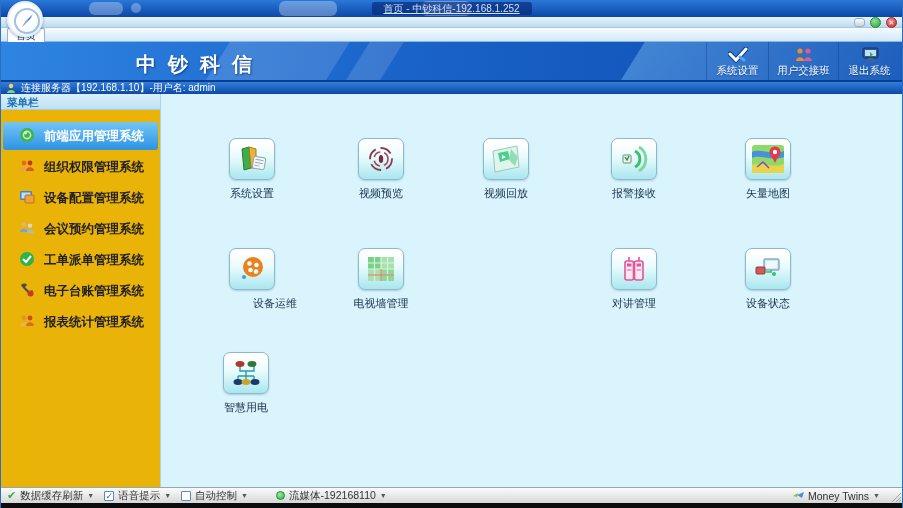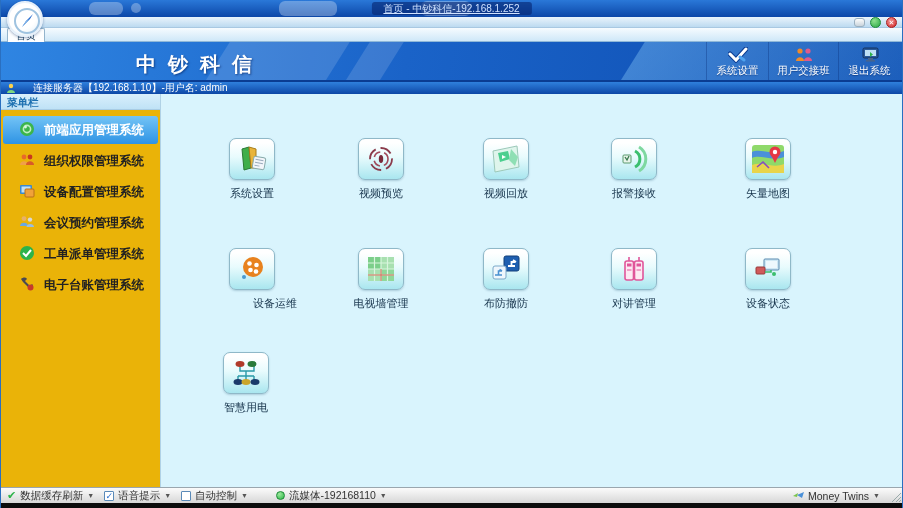--- a/index.html
+++ b/index.html
@@ -55,29 +55,29 @@
   .hbtns { position:absolute; right:2px; top:0; height:47px; display:flex; }
   .hbtn { width:62px; height:40px; display:flex; flex-direction:column; align-items:center;
     justify-content:center; gap:1px; cursor:pointer; border-left:1px solid rgba(8,45,120,.35); }
   .hbtn.wide { width:70px; }
   .hbtn .hlabel { color:#fff; font-size:10.5px; white-space:nowrap; text-shadow:0 1px 1px rgba(0,30,90,.5); }
   .hbtn svg { display:block; }
 
   
   .connbar { position:absolute; top:82px; left:0; width:100%; height:12px;
     background:linear-gradient(#2f80dd,#0d47a6); display:flex; align-items:center; gap:5px; padding-left:5px; }
-  .connbar .ctext { color:#fff; font-size:10px; line-height:12px; white-space:nowrap;margin-left:12px; }
+  .connbar .ctext { color:#fff; font-size:10px; line-height:12px; white-space:nowrap; }
 
   
   .bodywrap { position:absolute; top:94px; left:0; width:100%; height:393px; }
   .sidebar { position:absolute; left:0; top:0; width:160px; height:100%; background:#eab308;
     border-right:1px solid #b0d2e6; }
   .side-title { height:16px; background:linear-gradient(#d9effc,#bfe2f6); color:#1b6fb0;
     font-size:10.5px; font-weight:bold; line-height:16px; padding-left:6px; border-bottom:1px solid #a8cce4; }
-  .menu { padding-top:3px; }
+  .menu { padding-top:9px; }
   .mitem { height:28px; margin:3px 2px; display:flex; align-items:center; gap:9px;
     padding-left:16px; font-size:12.5px; color:#222; font-weight:bold; cursor:pointer; border-radius:3px; }
   .mitem.selected { background:linear-gradient(#74c4f6,#2e93e4); color:#fff; }
   .mitem svg { flex:0 0 auto; }
 
   .main { position:absolute; left:160px; top:0; right:0; bottom:0; background:#d9f4fd; }
   .cell { position:absolute; width:90px; text-align:center; cursor:pointer; }
   .tile { width:46px; height:42px; margin:0 auto; border-radius:7px;
     background:linear-gradient(#ffffff 10%,#e8fbfd 45%,#a9e6ef 100%);
     border:1px solid #8fb8c8; box-shadow:0 1px 2px rgba(40,90,120,.25);
@@ -253,20 +253,31 @@
         <div class="mitem">
           <span>
             <svg width="16" height="16" viewBox="0 0 16 16">
               <path d="M2 3 C4 1 7 1 8 3 L6 5 L11 10 L13 8 C15 10 14 13 12 14 L4 6 Z" fill="#4a4a52"></path>
               <circle cx="11.5" cy="11.5" r="3" fill="#c83a2a"></circle>
             </svg>
           </span>
           <span>电子台账管理系统</span>
         </div>
 
+        <div class="mitem">
+          <span>
+            <svg width="16" height="16" viewBox="0 0 16 16">
+              <circle cx="5" cy="5" r="2.4" fill="#e8922a"></circle>
+              <circle cx="11" cy="5" r="2.4" fill="#c8501e"></circle>
+              <path d="M1 13 C1 8 9 8 9 13 Z" fill="#f0b04a"></path>
+              <path d="M7 13 C7 8 15 8 15 13 Z" fill="#d86a2a"></path>
+            </svg>
+          </span>
+          <span>报表统计管理系统</span>
+        </div>
 
       </div>
     </div>
 
     <div class="main">
 
       <div class="cell" style="left:46px; top:44px;">
         <div class="tile">
           <svg width="32" height="30" viewBox="0 0 32 30">
             <path d="M6 5 L13 3 L15 24 L8 26 Z" fill="#3fae4a" stroke="#2a7a34"></path>
@@ -350,31 +361,20 @@
             <rect x="3" y="3" width="26" height="24" fill="#a8e0b0"></rect>
             <rect x="3" y="3" width="13" height="12" fill="#7ccf8a"></rect>
             <rect x="16" y="15" width="13" height="12" fill="#8fd89a"></rect>
             <path d="M3 9 h26 M3 15 h26 M3 21 h26 M9.5 3 v24 M16 3 v24 M22.5 3 v24" stroke="#d8f5dc" stroke-width="1.2"></path>
             <path d="M3 21 h26 M16 15 v12" stroke="#d86a5a" stroke-width="1"></path>
           </svg>
         </div>
         <div class="clabel">电视墙管理</div>
       </div>
 
-      <div class="cell" style="left:300px; top:154px;">
-        <div class="tile">
-          <svg width="32" height="30" viewBox="0 0 32 30">
-            <rect x="14" y="2" width="15" height="15" rx="2" fill="#1e5fb0" stroke="#12407a"></rect>
-            <path d="M18 12 h7 M21.5 12 v-4 h4 M23 6 l3 2" stroke="#fff" stroke-width="1.8" fill="none"></path>
-            <rect x="3" y="12" width="13" height="13" rx="2" fill="#eef6fc" stroke="#7aa8c8"></rect>
-            <path d="M5 21 h7 M8.5 21 v-4 h3.5 M9.5 15.5 l2.5 1.5" stroke="#4a90d0" stroke-width="1.6" fill="none"></path>
-          </svg>
-        </div>
-        <div class="clabel">布防撤防</div>
-      </div>
 
       <div class="cell" style="left:428px; top:154px;">
         <div class="tile">
           <svg width="32" height="30" viewBox="0 0 32 30">
             <path d="M11 7 V3" stroke="#e0559a" stroke-width="1.6"></path>
             <path d="M21 7 V3" stroke="#e0559a" stroke-width="1.6"></path>
             <rect x="7" y="7" width="8.5" height="19" rx="2" fill="#fde8f2" stroke="#e0559a" stroke-width="1.6"></rect>
             <rect x="16.5" y="7" width="8.5" height="19" rx="2" fill="#fde8f2" stroke="#e0559a" stroke-width="1.6"></rect>
             <rect x="9" y="9.5" width="4.5" height="3" fill="#e0559a"></rect>
             <rect x="18.5" y="9.5" width="4.5" height="3" fill="#e0559a"></rect>

